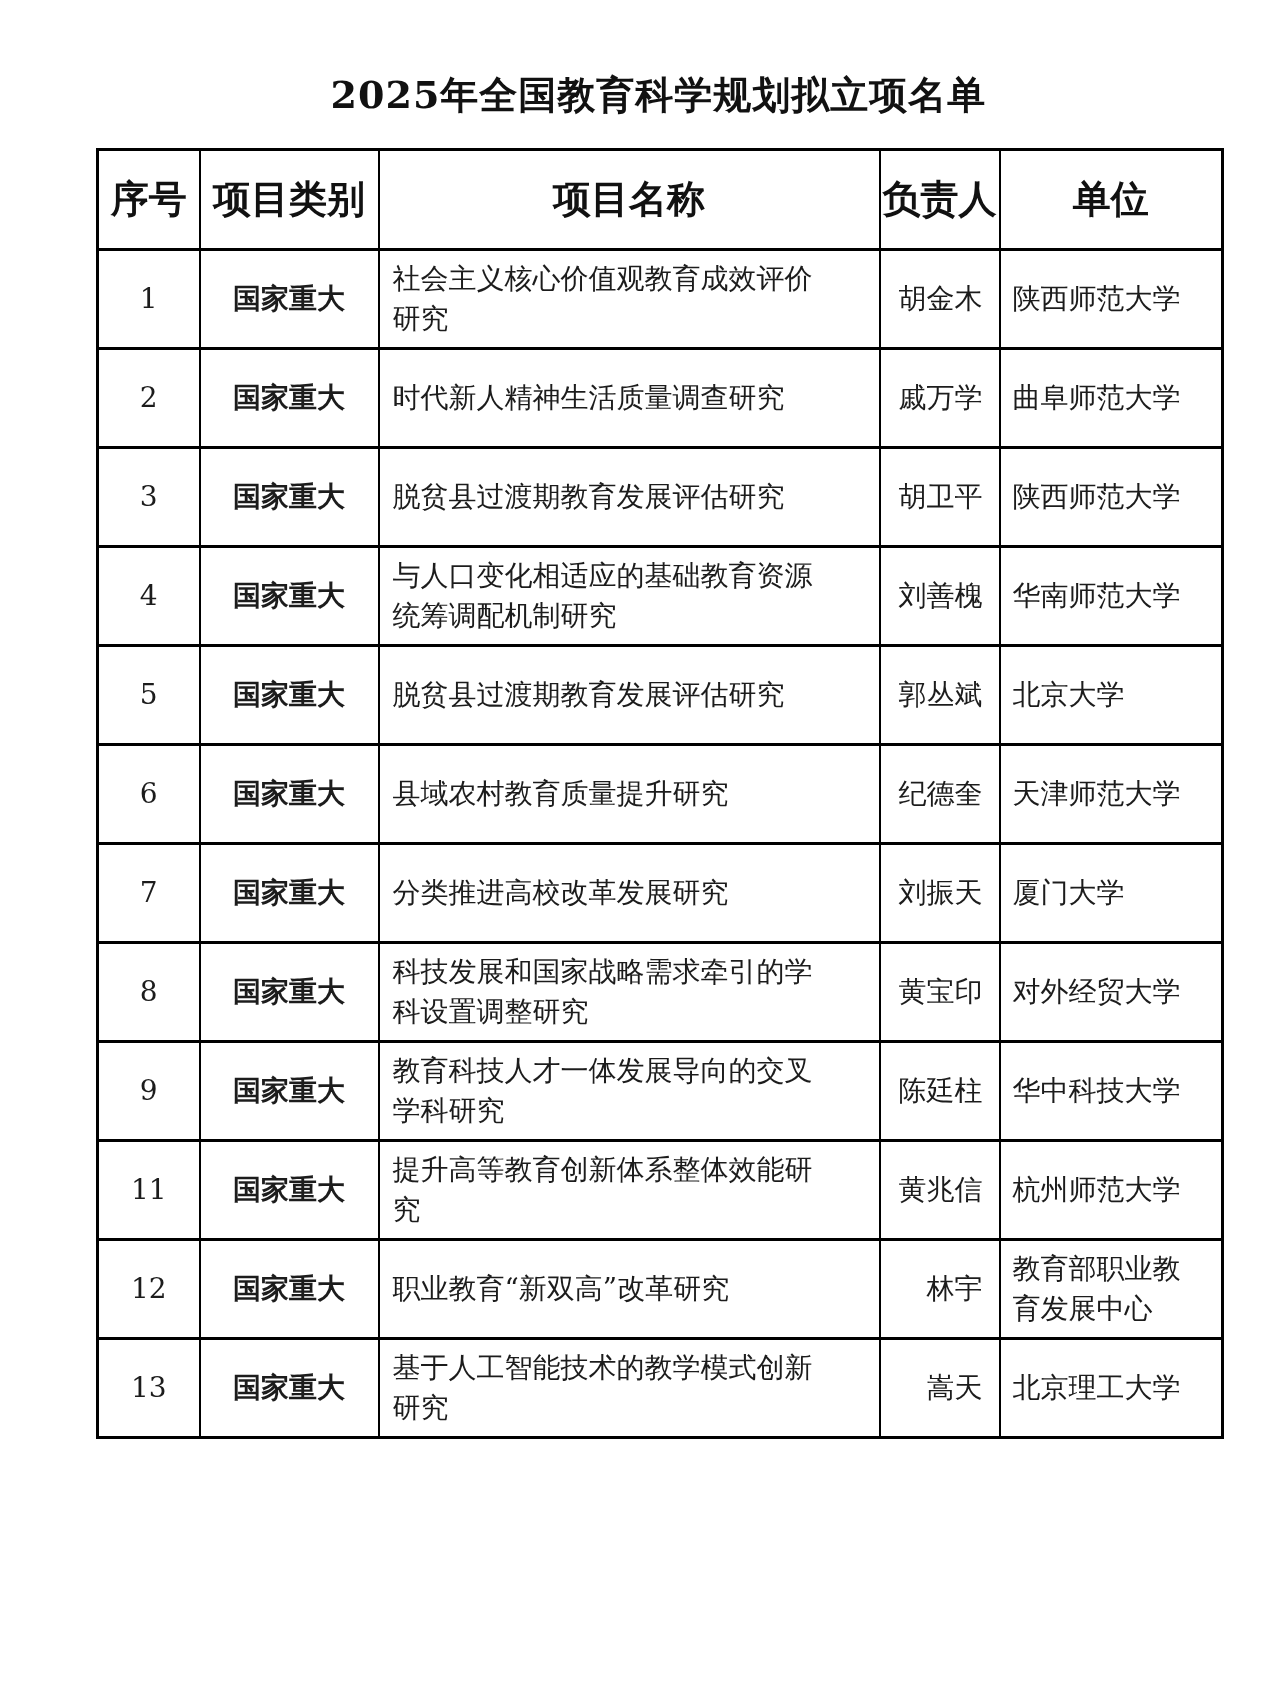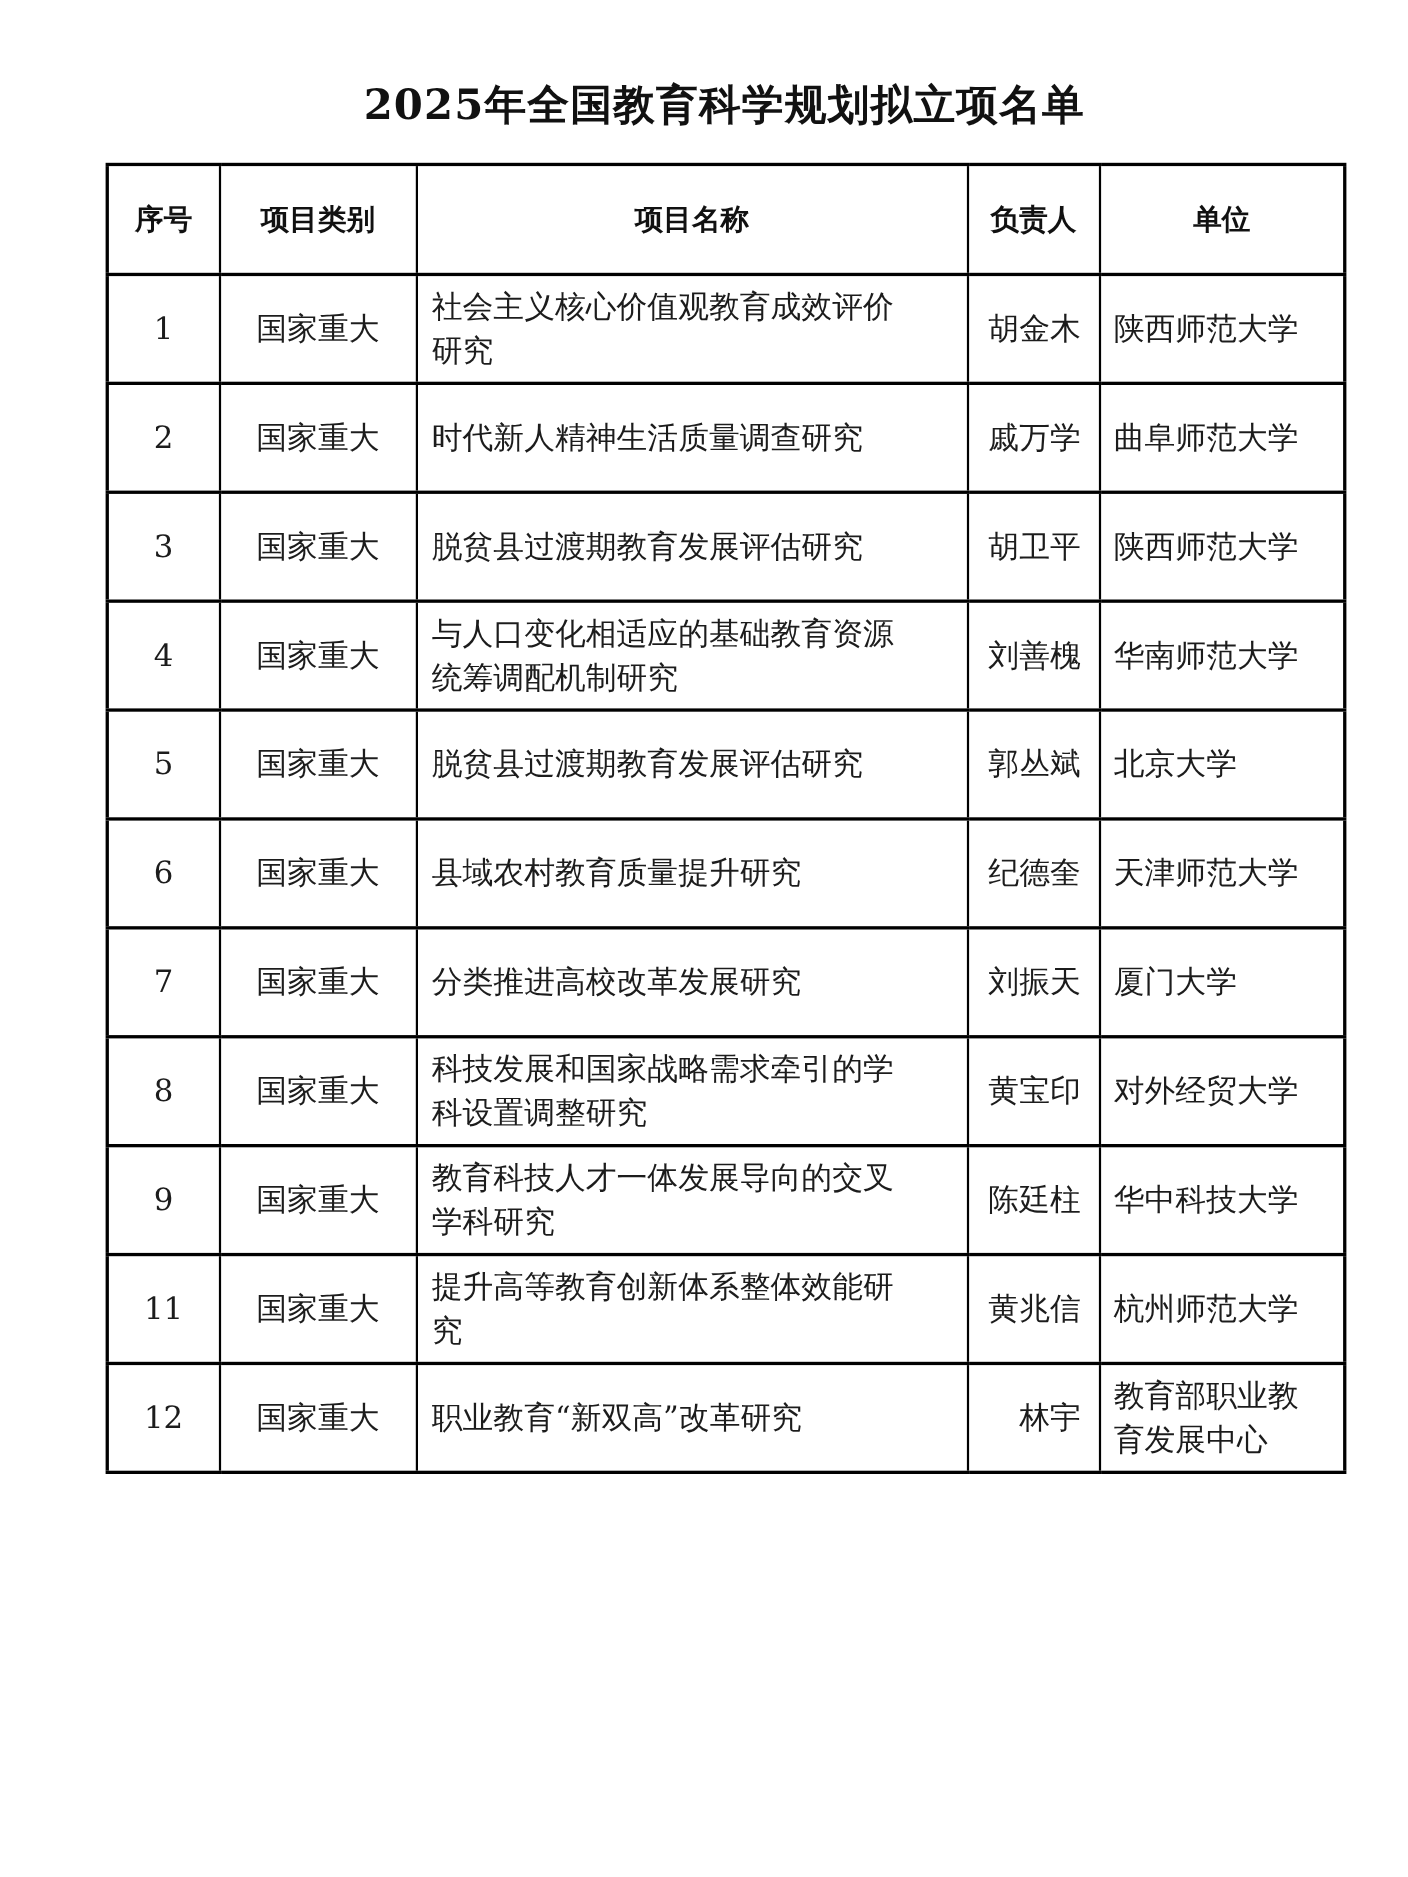--- a/index.html
+++ b/index.html
@@ -45,32 +45,32 @@
     border-right: 2px solid #000000;
     border-top: 3px solid #000000;
     border-bottom: 3px solid #000000;
     vertical-align: middle;
     overflow: hidden;
     word-break: break-all;
   }
   thead tr { height: 100px; }
   tbody tr { height: 99px; }
   th {
-    font-size: 26px;
+    font-size: 38px;
     font-weight: bold;
     text-align: center;
     color: #111111;
   }
   td {
     font-size: 28px;
     line-height: 40px;
     color: #1c1c1c;
   }
   td.c-no   { text-align: center; }
-  td.c-cat  { text-align: center; }
+  td.c-cat  { text-align: center; font-weight: bold; }
   td.c-name { text-align: left; padding: 0 62px 0 13px; }
   td.c-lead { text-align: right; padding: 0 16px 0 12px; }
   td.c-unit { text-align: left; padding: 0 31px 0 12px; }
 </style>
 </head>
 <body>
 
 <div class="page">
 
   <div class="doc-title">2025年全国教育科学规划拟立项名单</div>
@@ -163,16 +163,23 @@
         <td class="c-lead">黄兆信</td>
         <td class="c-unit">杭州师范大学</td>
       </tr>
       <tr>
         <td class="c-no">12</td>
         <td class="c-cat">国家重大</td>
         <td class="c-name">职业教育“新双高”改革研究</td>
         <td class="c-lead">林宇</td>
         <td class="c-unit">教育部职业教育发展中心</td>
       </tr>
+      <tr>
+        <td class="c-no">13</td>
+        <td class="c-cat">国家重大</td>
+        <td class="c-name">基于人工智能技术的教学模式创新研究</td>
+        <td class="c-lead">嵩天</td>
+        <td class="c-unit">北京理工大学</td>
+      </tr>
     </tbody>
   </table>
 
 </div>
 
 </body></html>

